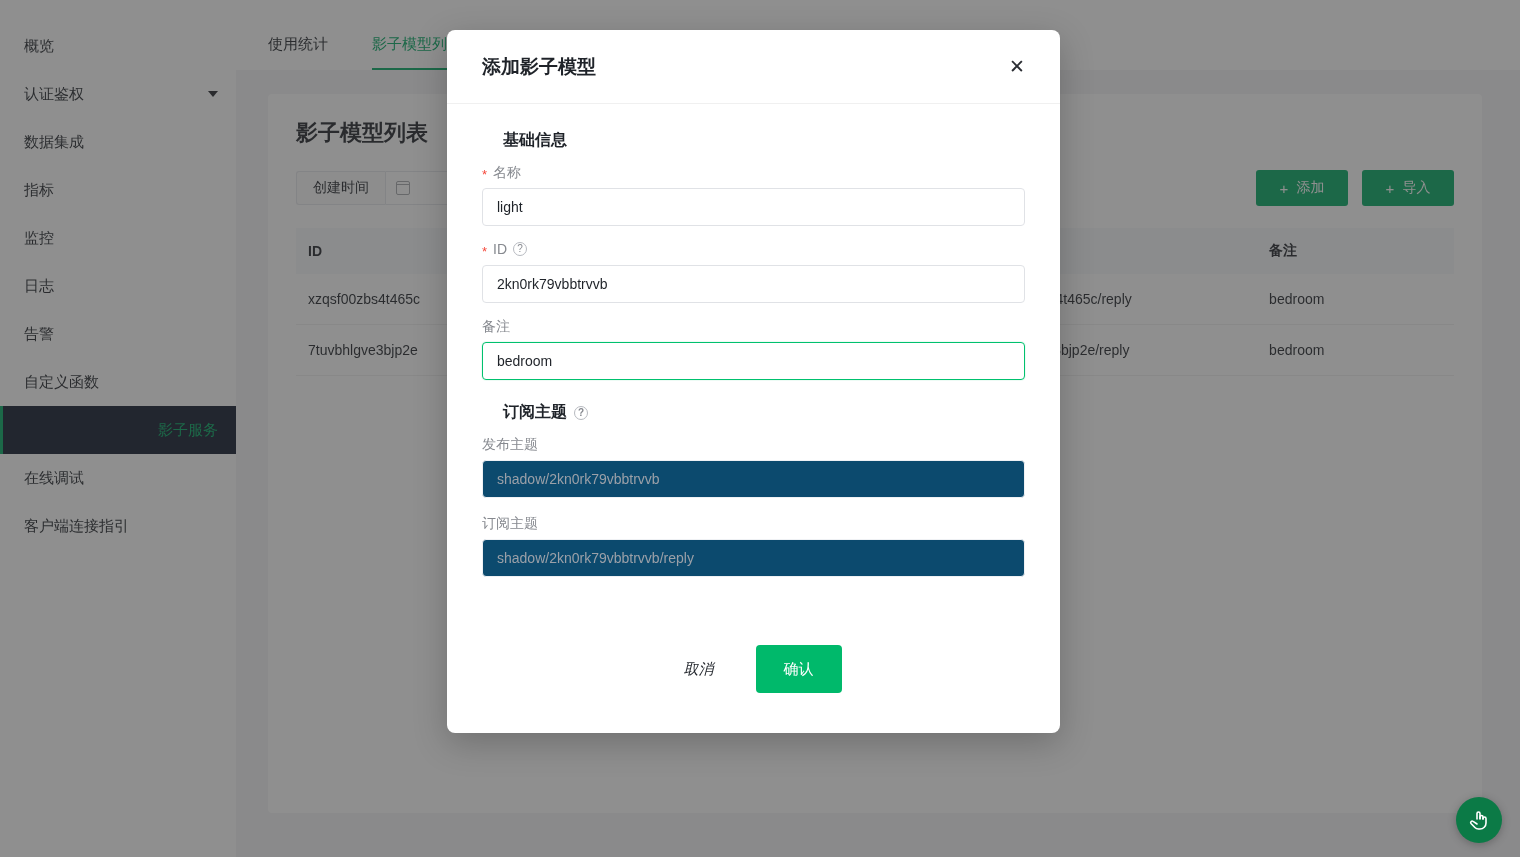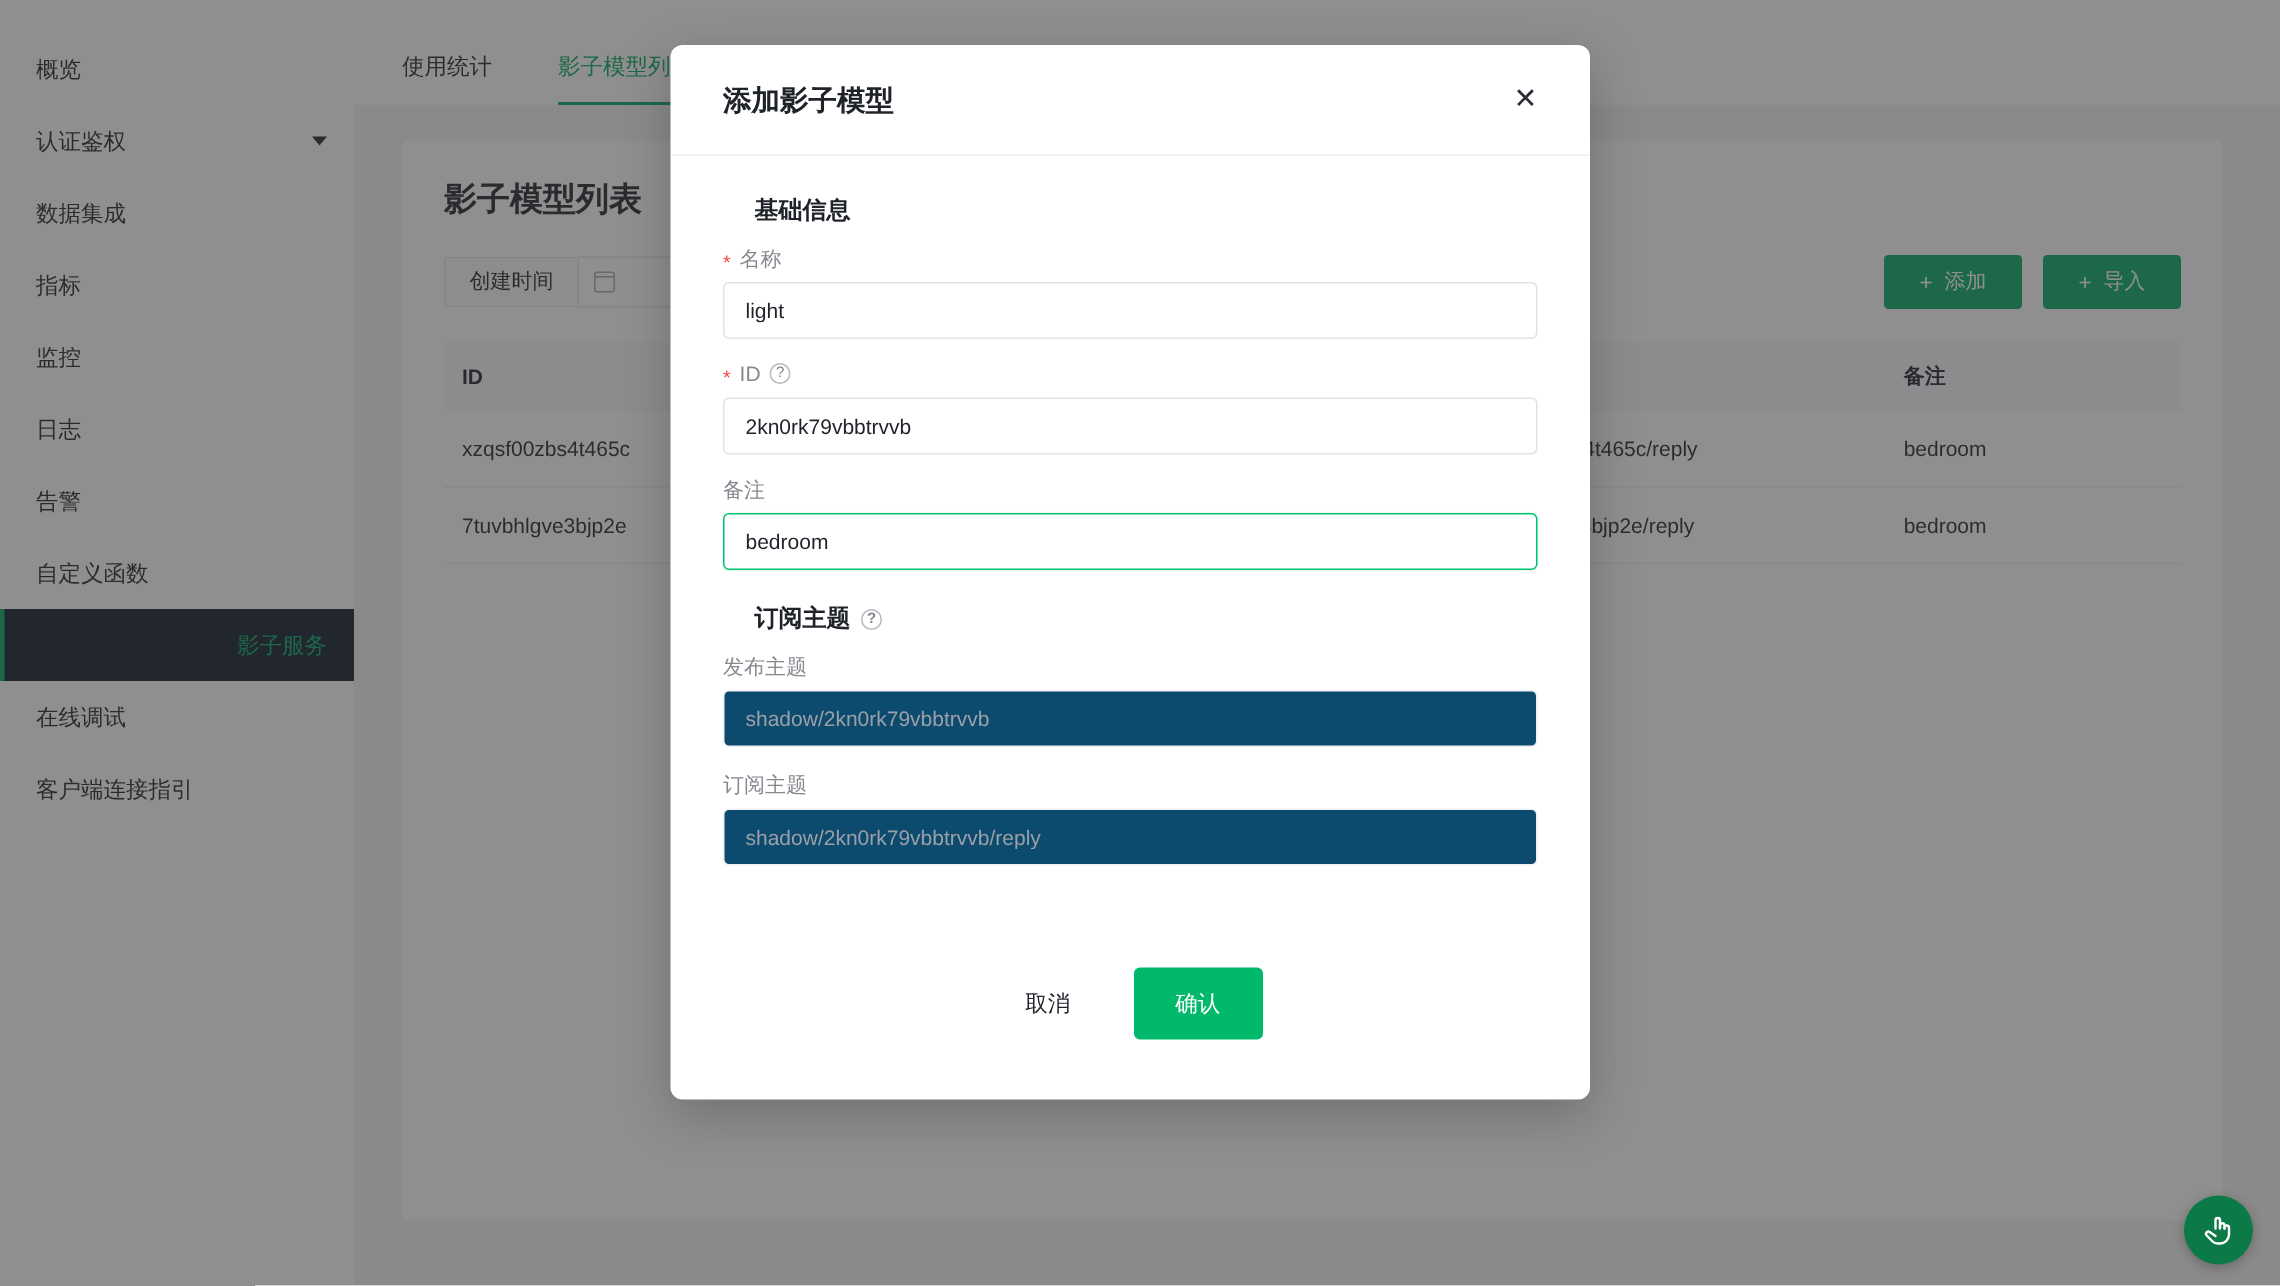--- a/index.html
+++ b/index.html
@@ -355,20 +355,21 @@
   }
   .btn-text {
     height: 38px;
     padding: 0 18px;
     background: none;
     border: none;
     font-size: 15px;
     font-family: inherit;
     color: #1f2329;
     cursor: pointer;
+    font-style: italic;
   }
   .btn-confirm {
     height: 48px;
     min-width: 86px;
     padding: 0 24px;
     background: #00b96b;
     color: #ffffff;
     border: none;
     border-radius: 4px;
     font-size: 15px;

